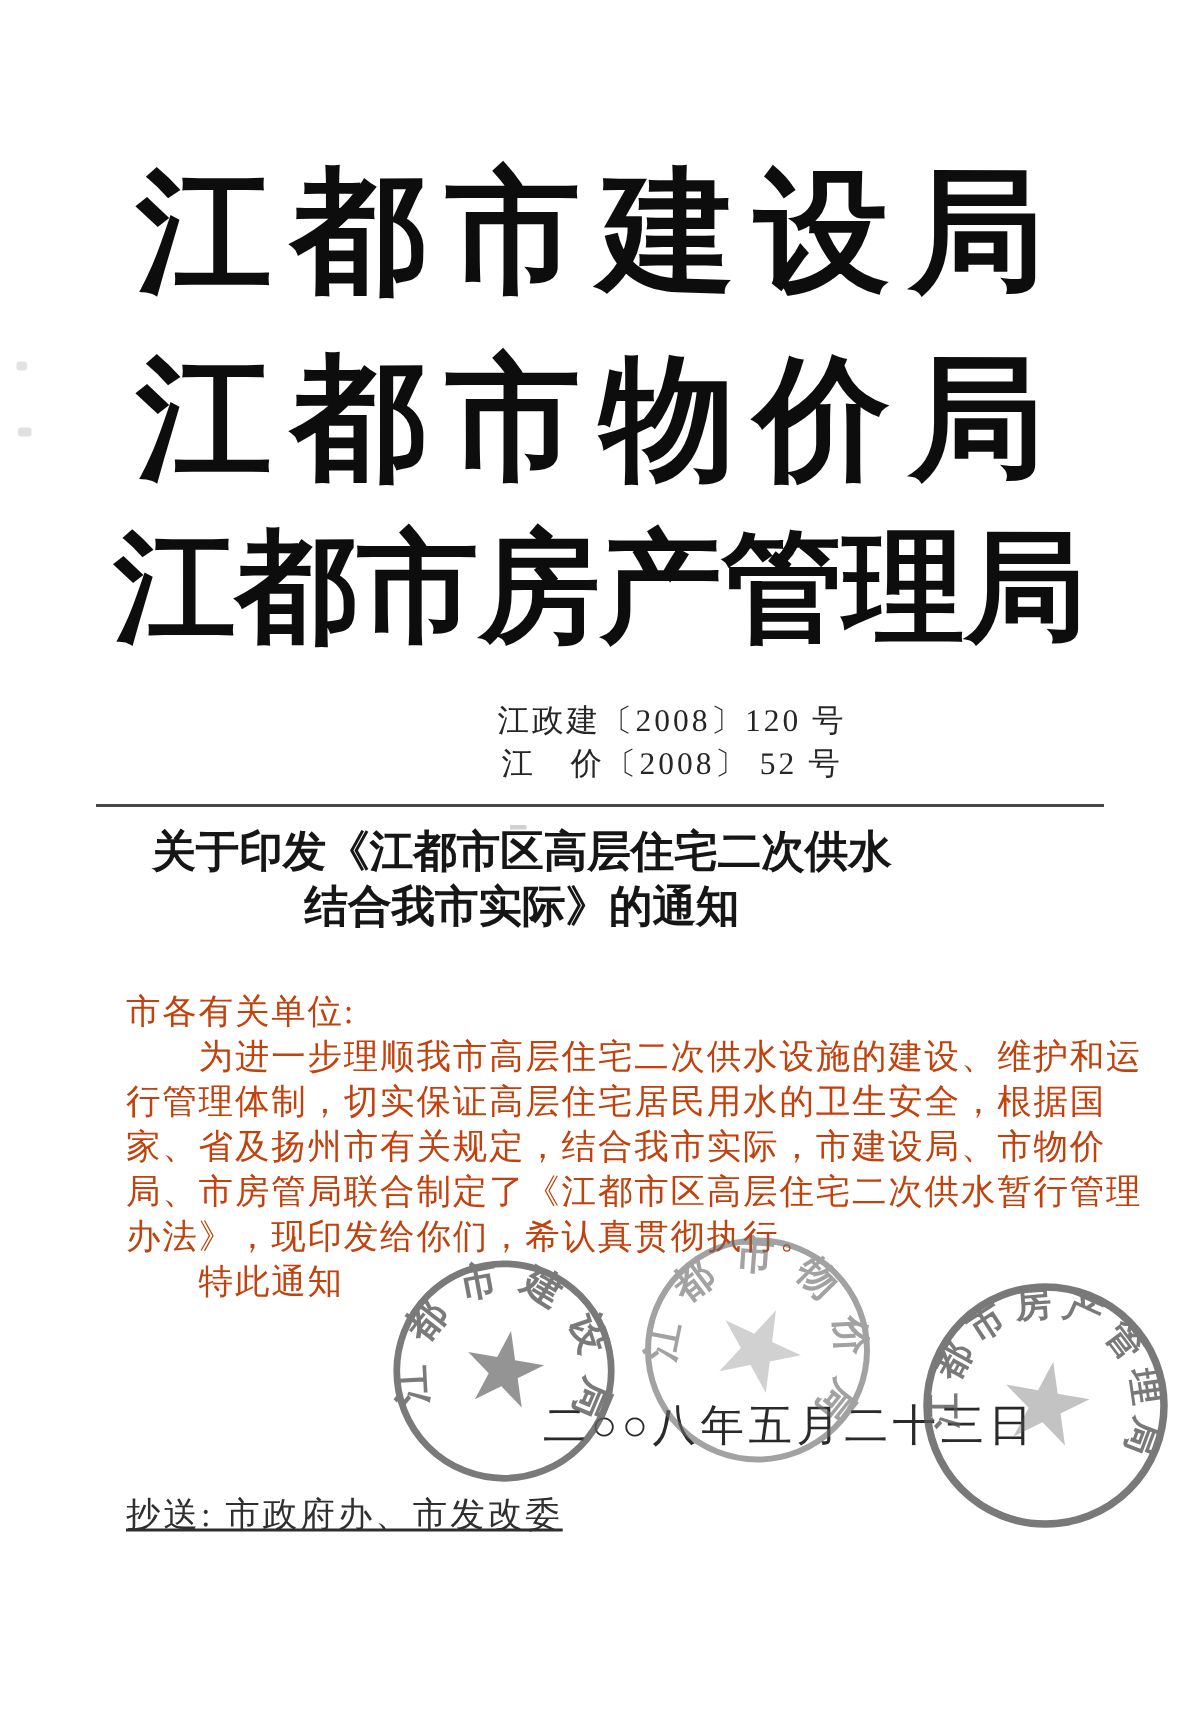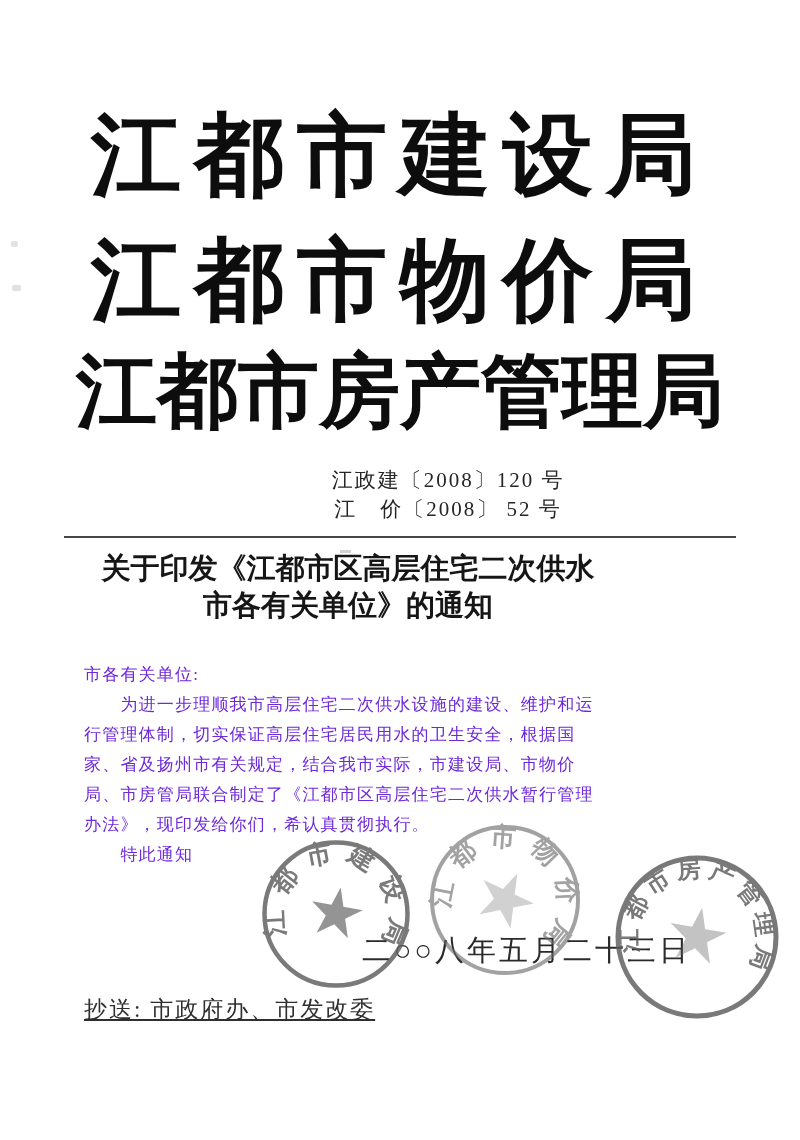--- a/index.html
+++ b/index.html
@@ -34,21 +34,21 @@
   }
   
   .title{
     position:absolute;top:550px;left:0;width:696px;
     text-align:center;font-weight:bold;font-size:29px;line-height:37px;
     color:#161616;
   }
   
   .body-block{
     position:absolute;top:660px;left:84px;width:660px;
-    font-size:17px;line-height:30px;letter-spacing:1.2px;color:#6d28d9;
+    font-size:23px;line-height:30px;letter-spacing:1.2px;color:#c2410c;
     white-space:nowrap;
   }
   
   .issue-date{
     position:absolute;top:931px;left:362px;
     font-size:29px;letter-spacing:3px;color:#2a2a2a;white-space:nowrap;
   }
   
   .cc-line{
     position:absolute;top:994px;left:84px;
@@ -81,21 +81,21 @@
 
   <div class="refs">
     <div>江政建〔2008〕120 号</div>
     <div>江　价〔2008〕 52 号</div>
   </div>
 
   <div class="rule"></div>
 
   <div class="title">
     <div>关于印发《江都市区高层住宅二次供水</div>
-    <div>市各有关单位》的通知</div>
+    <div>结合我市实际》的通知</div>
   </div>
 
   <div class="body-block">
     <div>市各有关单位:</div>
     <div>　　为进一步理顺我市高层住宅二次供水设施的建设、维护和运</div>
     <div>行管理体制，切实保证高层住宅居民用水的卫生安全，根据国</div>
     <div>家、省及扬州市有关规定，结合我市实际，市建设局、市物价</div>
     <div>局、市房管局联合制定了《江都市区高层住宅二次供水暂行管理</div>
     <div>办法》，现印发给你们，希认真贯彻执行。</div>
     <div>　　特此通知</div>

